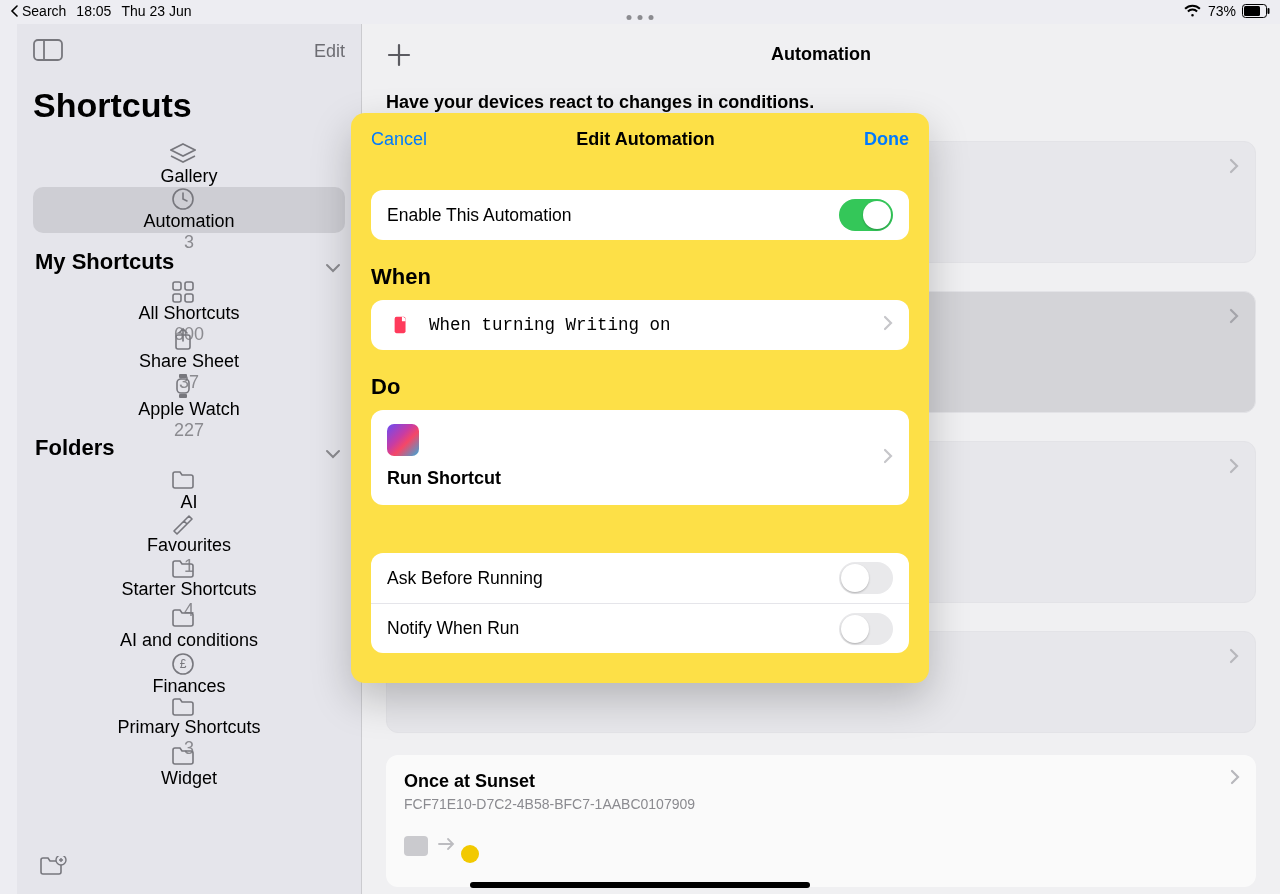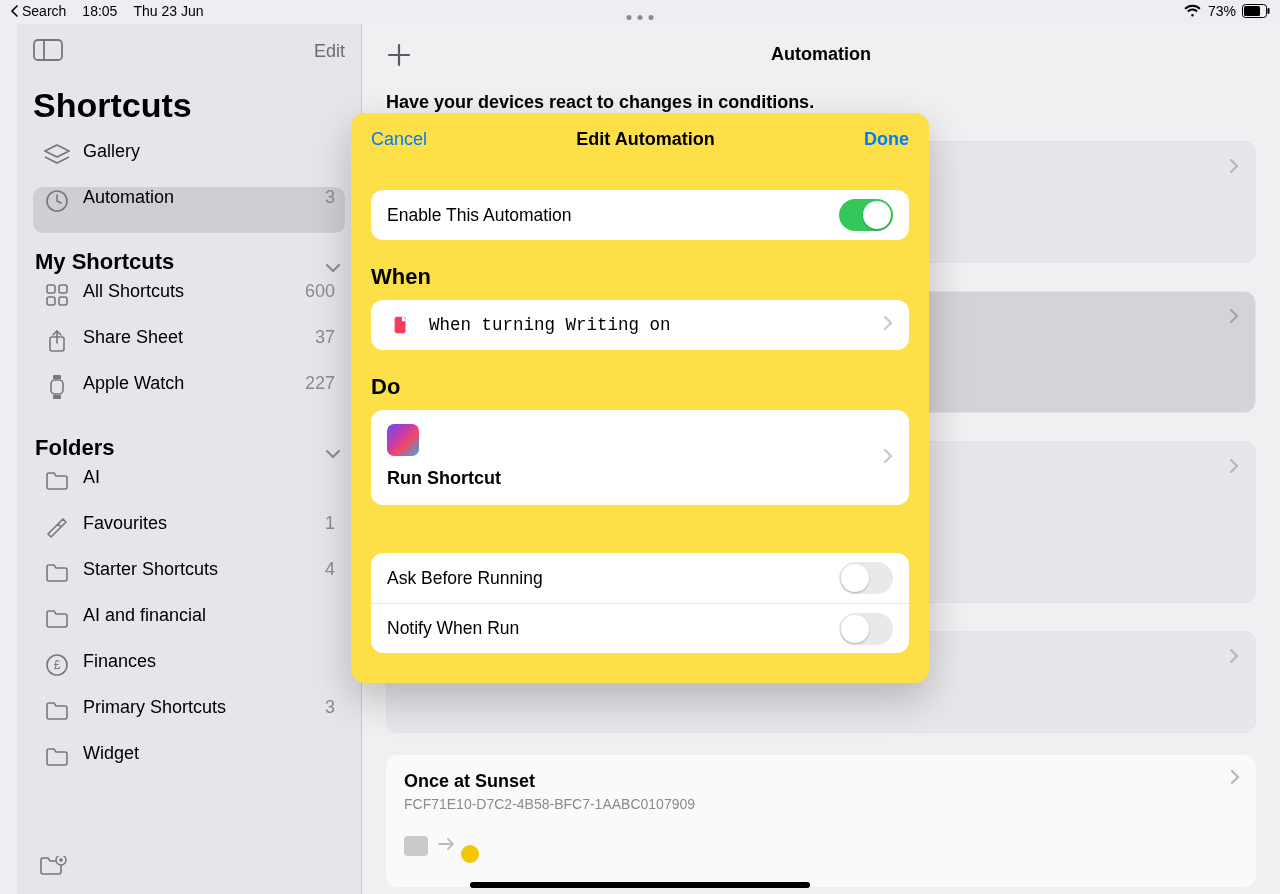--- a/index.html
+++ b/index.html
@@ -1,34 +1,34 @@
 <!DOCTYPE html>
 <html><head>
 <meta charset="utf-8">
 <style>
   * { box-sizing: border-box; margin: 0; padding: 0; }
   html, body { width: 1280px; height: 894px; overflow: hidden; font-family: -apple-system, "Helvetica Neue", Arial, sans-serif; background:#f2f2f7; color:#000; }
   
   .status-bar { position:absolute; top:0; left:0; right:0; height:22px; display:flex; align-items:center; justify-content:space-between; padding:0 10px; font-size:14px; font-weight:500; z-index:3; }
-  .status-left { display:flex; gap:16px; align-items:center; }
+  .status-left { display:flex; gap:10px; align-items:center; }
   .status-back { display:flex; align-items:center; gap:3px; }
   .status-right { display:flex; align-items:center; gap:6px; }
   .wifi-icon svg, .battery-icon svg { display:block; }
   .tri-dots { position:absolute; top:15px; left:50%; transform:translateX(-50%); display:flex; gap:6px; z-index:4; }
   .tri-dots span { width:5px; height:5px; border-radius:50%; background:#8e8e93; }
   
   .layout { position:absolute; top:24px; left:0; right:0; bottom:0; display:flex;padding-left:17px; }
   .sidebar { width:345px; background:#eaeaf0; border-right:1px solid #d0d0d4; padding:10px 16px 0 16px; position:relative; z-index:2; }
   .main { flex:1; background:#f5f5f7; padding:14px 24px 0 24px; position:relative; }
   
   .sb-top { display:flex; justify-content:space-between; align-items:center; height:34px; }
   .sb-top .icon { width:30px; height:24px; }
   .sb-top .edit { font-size:18px; color:#6f6f75; }
   .sb-title { font-size:34px; font-weight:700; margin-top:18px; margin-bottom:16px; }
-  .sb-row { display:flex; height:46px; padding:0 10px; border-radius:10px; }
+  .sb-row { display:flex; align-items:center; height:46px; padding:0 10px; border-radius:10px;flex-direction:column; }
   .sb-row.selected { background:#d3d3d9; }
   .sb-row .icon { width:28px; height:28px; margin-right:12px; display:flex; align-items:center; justify-content:center; color:#7a7a80; }
   .sb-row .label { font-size:18px; flex:1; }
   .sb-row .count { font-size:18px; color:#8e8e93; }
   .sb-section { display:flex; justify-content:space-between; align-items:center; font-size:22px; font-weight:600; margin:16px 2px 6px 2px;gap:15px; }
   .sb-section .chev { width:18px; height:18px; color:#8e8e93; }
   .sb-add-folder { position:absolute; bottom:12px; left:22px; color:#7a7a80; }
   
   .main-top { position:relative; height:36px; }
   .main-top .plus { position:absolute; left:0; top:4px; color:#5d5d63; }
@@ -222,21 +222,21 @@
         </span>
       <span class="label">Starter Shortcuts</span>
       <span class="count">4</span>
     </div>
     <div class="sb-row">
       <span class="icon">
           <svg width="24" height="20" viewBox="0 0 24 20">
             <path d="M2 4 a2 2 0 0 1 2-2 h5 l2 3 h9 a2 2 0 0 1 2 2 v9 a2 2 0 0 1-2 2 H4 a2 2 0 0 1-2-2 Z" stroke="#7a7a80" stroke-width="1.6" fill="none"></path>
           </svg>
         </span>
-      <span class="label">AI and financial</span>
+      <span class="label">AI and conditions</span>
       <span class="count"></span>
     </div>
     <div class="sb-row">
       <span class="icon">
           <svg width="22" height="22" viewBox="0 0 22 22">
             <circle cx="11" cy="11" r="10" stroke="#7a7a80" stroke-width="1.6" fill="none"></circle>
             <text x="11" y="15" text-anchor="middle" font-size="12" fill="#7a7a80">£</text>
           </svg>
         </span>
       <span class="label">Finances</span>

